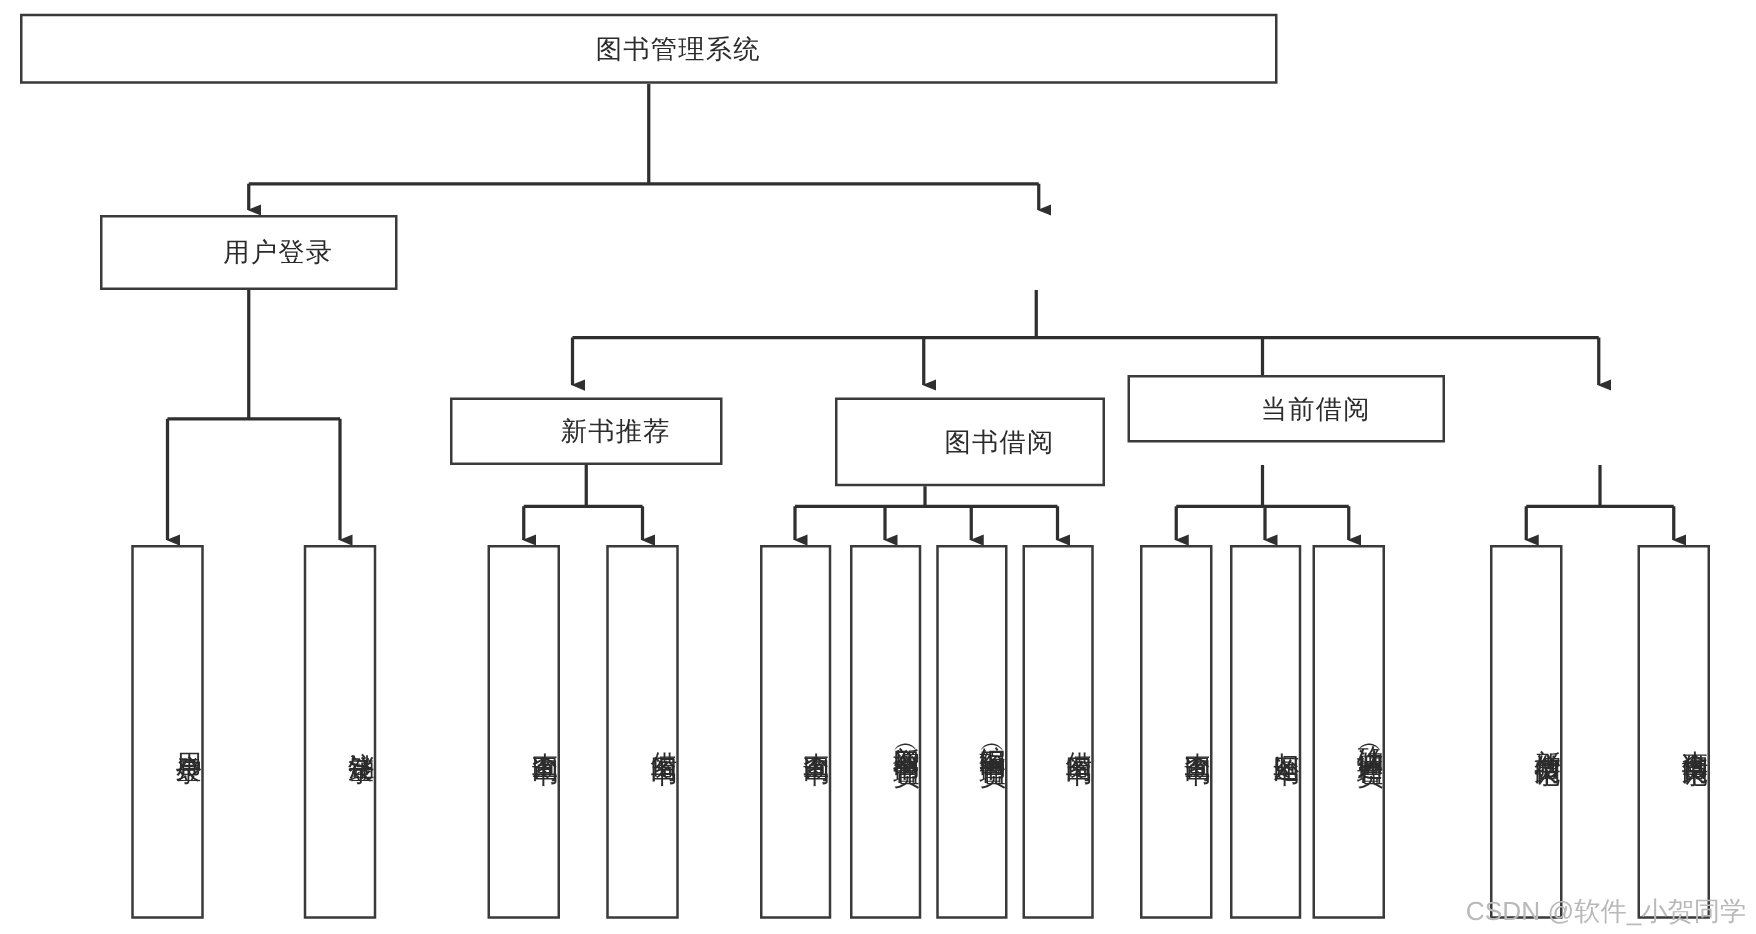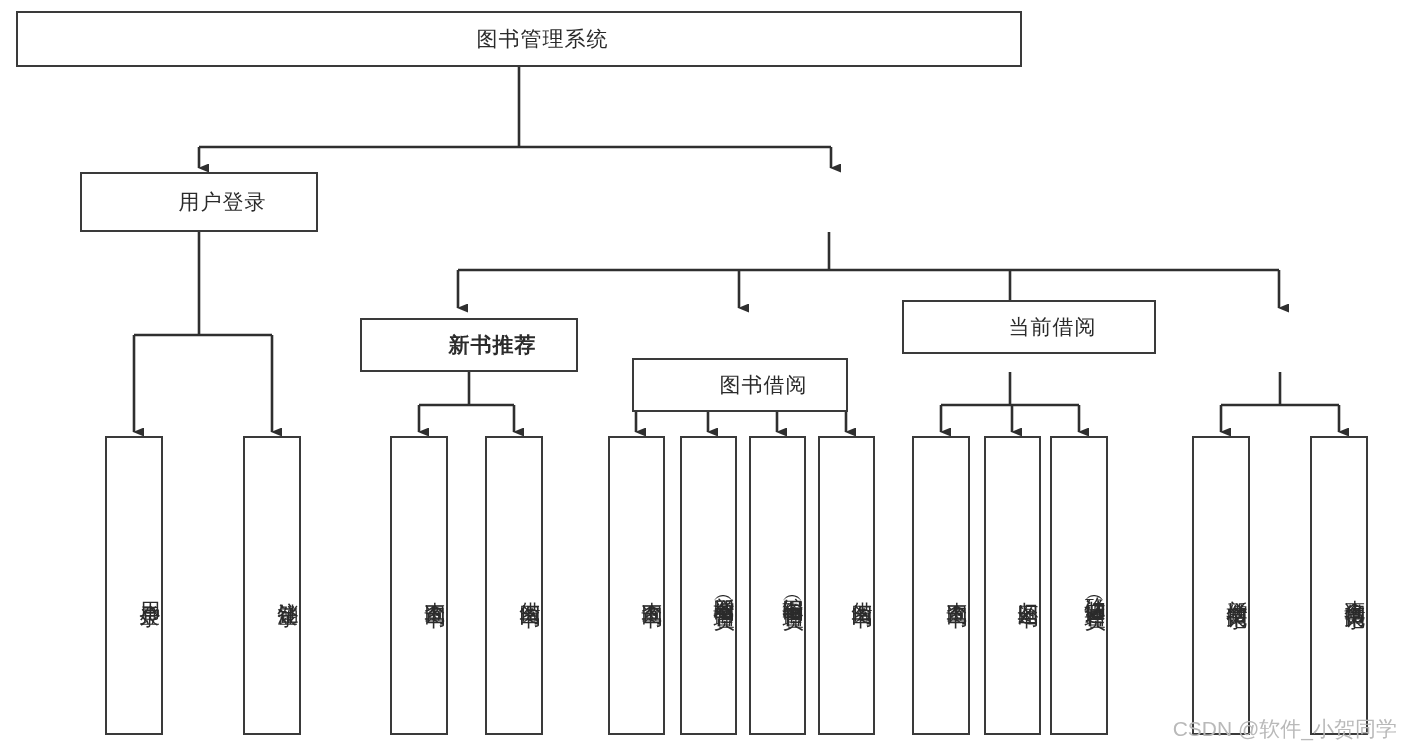--- a/index.html
+++ b/index.html
@@ -121,24 +121,24 @@
   </svg>
 
   <div class="node horiz" style="left:16px; top:11px; width:1006px; height:56px;">
     <span>图书管理系统</span>
   </div>
 
   <div class="node horiz" style="left:80px; top:172px; width:238px; height:60px;">
     <span>用户登录</span>
   </div>
 
-  <div class="node horiz" style="left:360px; top:318px; width:218px; height:54px;font-weight:bold;">
+  <div class="node horiz" style="left:360px; top:318px; width:218px; height:54px;">
     <span>新书推荐</span>
   </div>
-  <div class="node horiz" style="left:632px; top:318px; width:216px; height:54px;margin-top:40px;">
+  <div class="node horiz" style="left:668px; top:318px; width:216px; height:71px;">
     <span>图书借阅</span>
   </div>
   <div class="node horiz" style="left:902px; top:300px; width:254px; height:54px;">
     <span>当前借阅</span>
   </div>
 
   <div class="node vert" style="left:105px; top:436px; width:58px; height:299px;">
     <span>用户登录</span>
   </div>
   <div class="node vert" style="left:243px; top:436px; width:58px; height:299px;">

